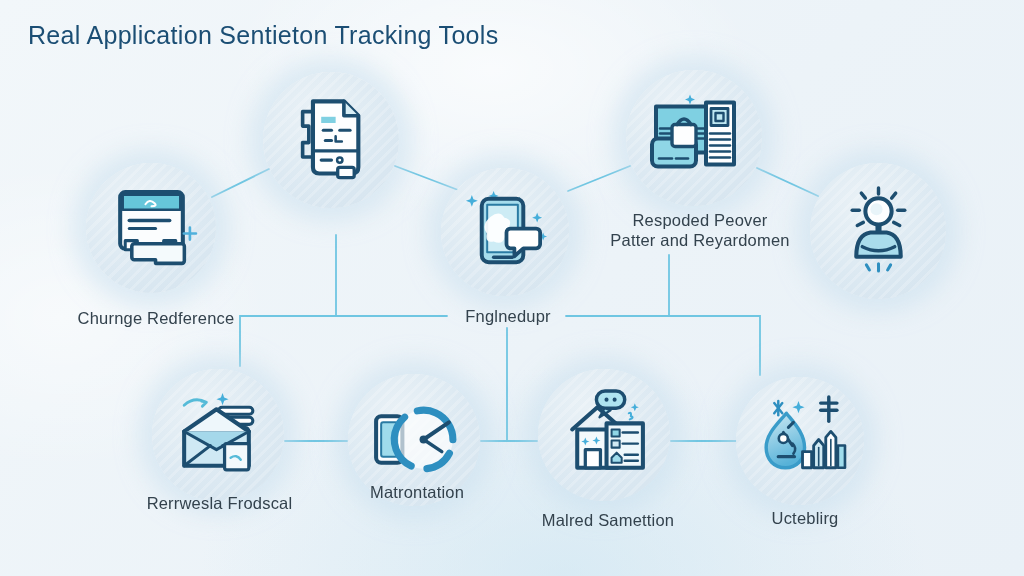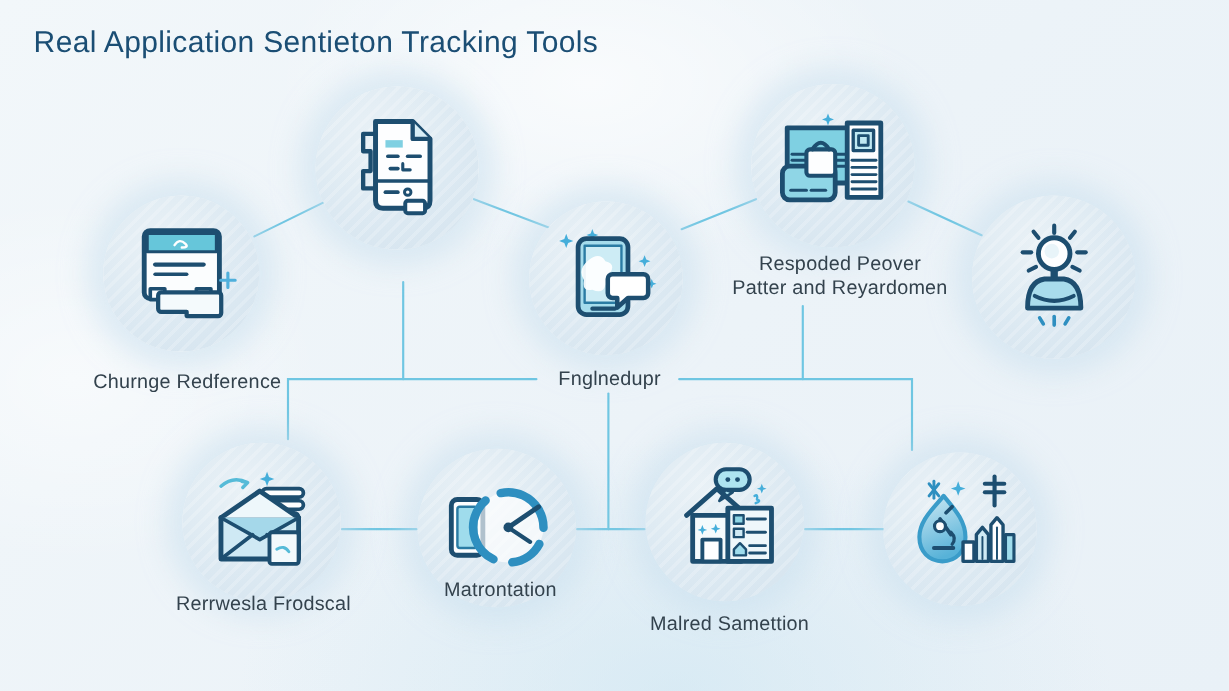--- a/index.html
+++ b/index.html
@@ -271,14 +271,17 @@
   </div>
   <div class="node-label" style="left:112px;top:493px;width:215px;">
     <span>Rerrwesla Frodscal</span>
   </div>
   <div class="node-label" style="left:322px;top:482px;width:190px;">
     <span>Matrontation</span>
   </div>
   <div class="node-label" style="left:498px;top:510px;width:220px;">
     <span>Malred Samettion</span>
   </div>
+  <div class="node-label" style="left:715px;top:508px;width:180px;">
+    <span>Ucteblirg</span>
+  </div>
 
 </div>
 
 </body></html>

